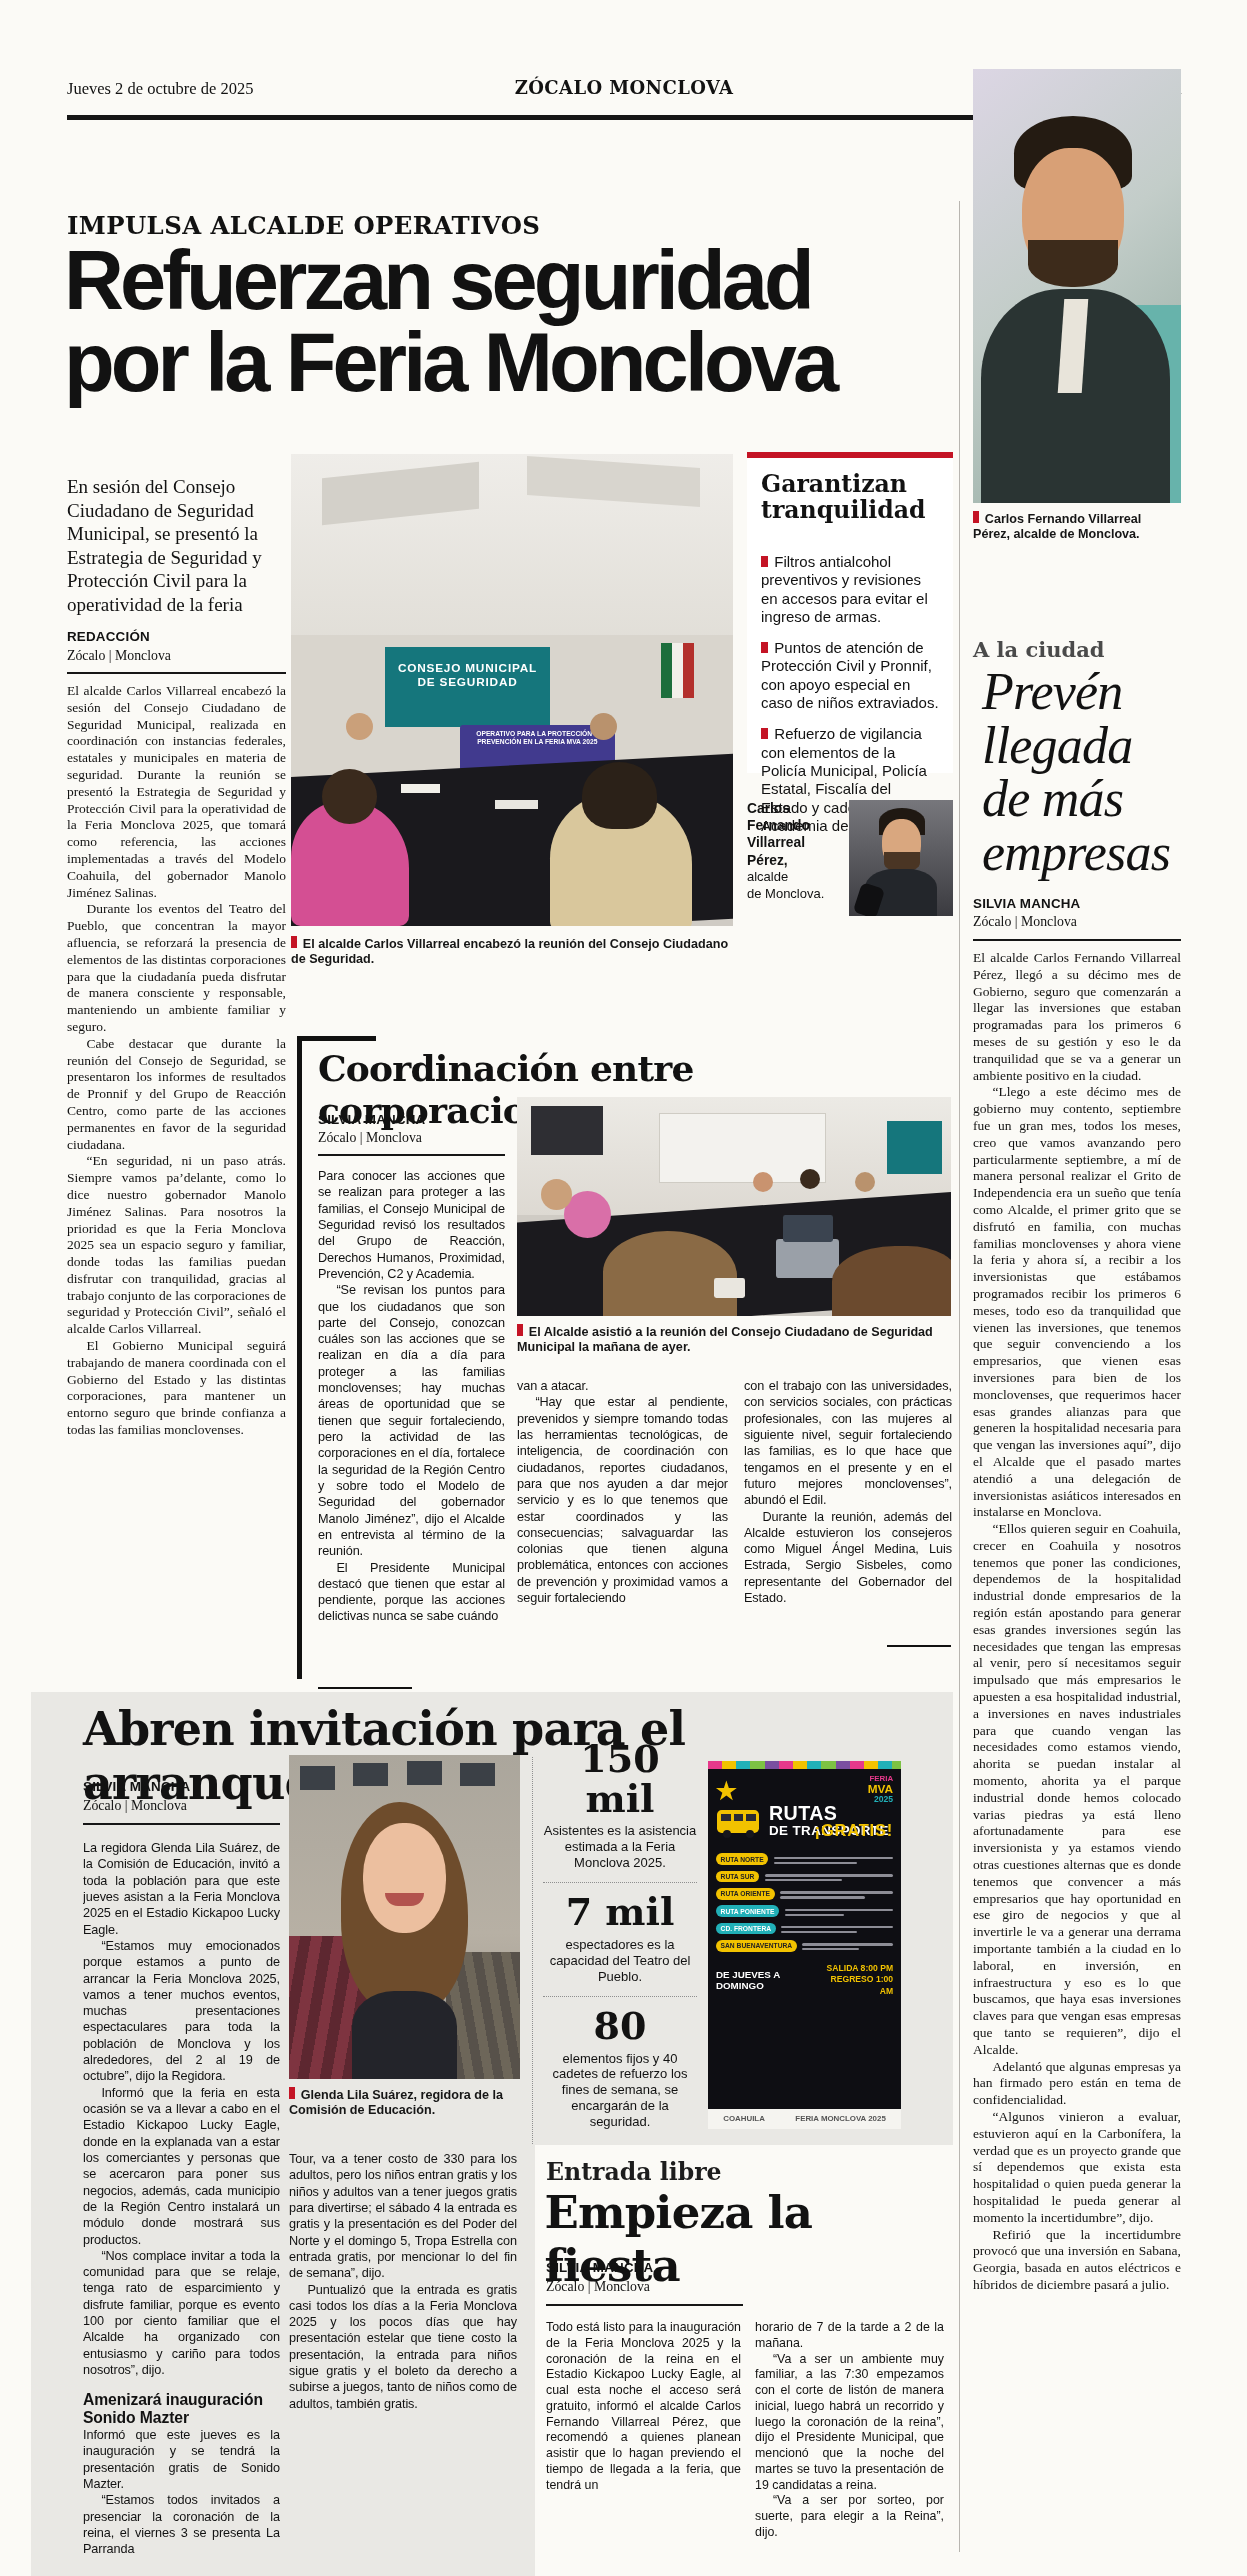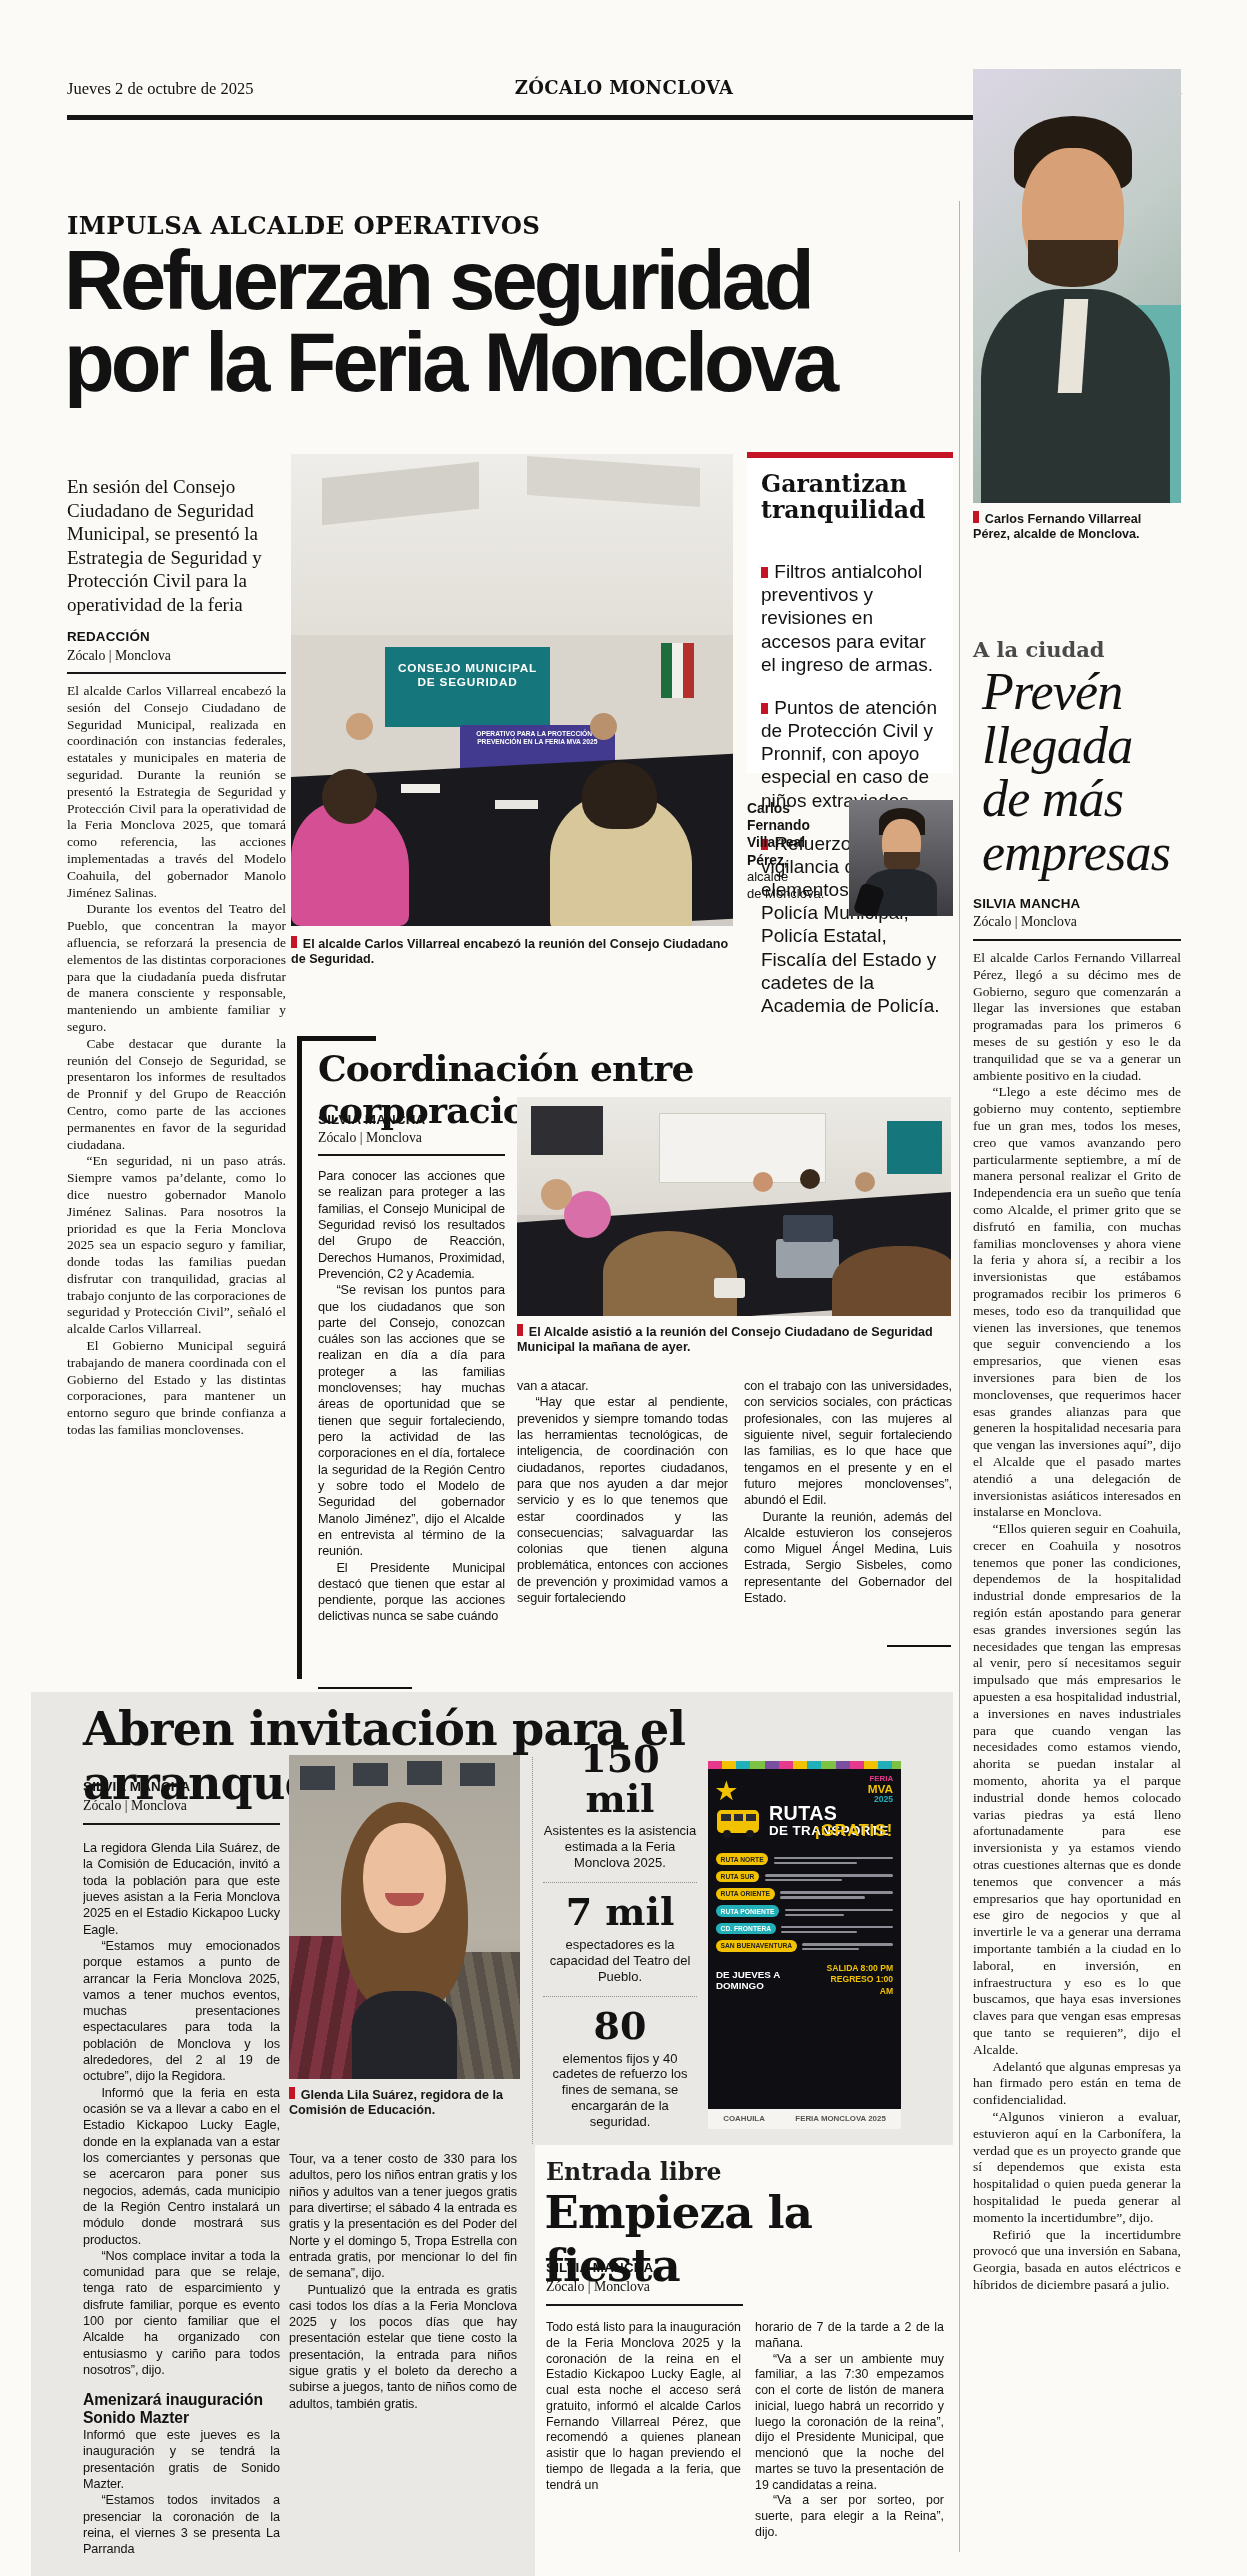--- a/index.html
+++ b/index.html
@@ -26,21 +26,21 @@
   .bodyserif{font-size:13.5px;line-height:1.245;}
   .bodysans{font-family:"Liberation Sans",sans-serif;font-size:12.7px;line-height:1.285;letter-spacing:-0.1px;}
   .bodytext p{margin:0;text-indent:1.45em;}
   .bodytext p:first-child{text-indent:0;}
   .caption{font-family:"Liberation Sans",sans-serif;font-weight:bold;font-size:12.6px;line-height:1.18;color:#161616;}
   .cb{display:inline-block;width:6.3px;height:11.8px;background:#c41425;margin-right:5.5px;}
 
   
   .gb{background:#fff;}
   .gb-title{font-family:"DejaVu Serif",serif;font-weight:bold;font-size:23.6px;line-height:1.07;}
-  .gb-item{font-family:"Liberation Sans",sans-serif;font-size:19px;line-height:1.22;margin-top:20px;}
+  .gb-item{font-family:"Liberation Sans",sans-serif;font-size:15px;line-height:1.22;margin-top:13px;}
   .gb-sq{display:inline-block;width:7px;height:11px;background:#c41425;margin-right:6.3px;}
 
   
   .q-icon{width:47px;height:47px;background:#c41425;border-radius:50% 50% 50% 6.3px;float:left;
           margin:6.3px 9.4px 1.6px 0;color:#fff;text-align:center;font-family:"DejaVu Serif",serif;}
   .q-icon::after{content:"❝";font-size:36px;line-height:60px;}
   .q-text{font-size:18.5px;line-height:1.27;}
   .q-name{font-family:"Liberation Sans",sans-serif;font-weight:bold;font-size:13.8px;line-height:1.25;}
   .q-role{font-family:"Liberation Sans",sans-serif;font-size:13px;line-height:1.25;}
 

